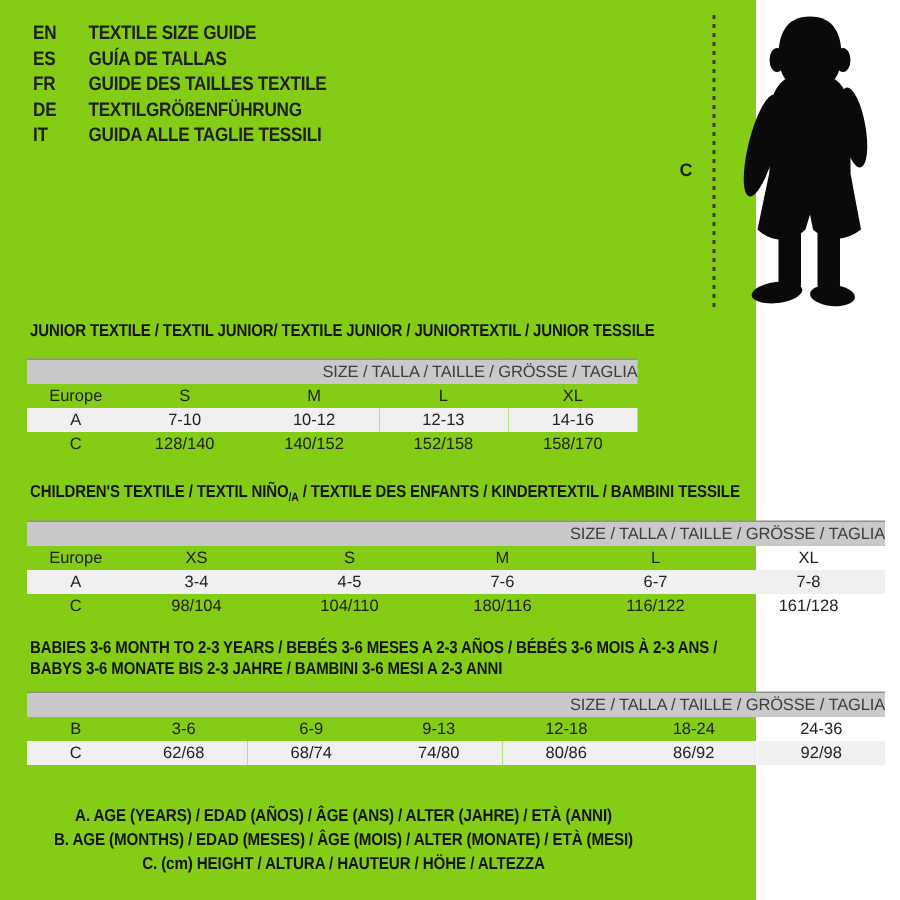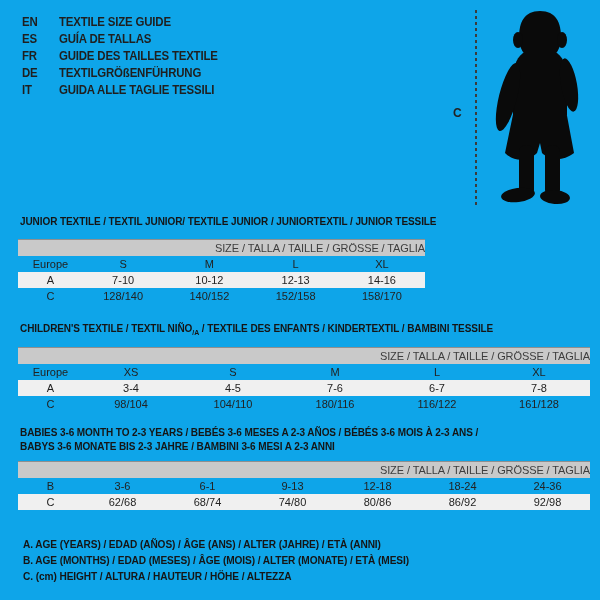--- a/index.html
+++ b/index.html
@@ -1,18 +1,18 @@
 <!DOCTYPE html>
 <html><head>
 <meta charset="utf-8">
 <style>
   * { margin:0; padding:0; box-sizing:border-box; }
   html,body { width:600px; height:600px; background:#ffffff; overflow:hidden;
               font-family:"Liberation Sans","DejaVu Sans",sans-serif; color:#1f1f1f; }
-  .canvas { position:relative; width:600px; height:600px; background:#0ea5e9; }
+  .canvas { position:relative; width:504px; height:600px; background:#84cc16; }
 
   
   .langs { position:absolute; top:13px; left:22px; }
   .lang-row { display:flex; height:17px; align-items:center;
               font-weight:bold; font-size:13px; letter-spacing:-0.2px;
               transform:scaleX(0.88); transform-origin:0 50%; white-space:nowrap; }
   .lang-code { width:42px; }
 
   
   .figure { position:absolute; top:0; left:445px; width:155px; height:215px; }
@@ -37,21 +37,21 @@
   #table-children { top:347px; width:572px; }
   #table-babies { top:461px; width:572px; }
   .size-table td { height:16px; padding:0; text-align:center; vertical-align:middle;
                    white-space:nowrap; overflow:hidden; }
   .size-table td.lbl { text-align:center; padding-left:3px; }
   .size-table tr.head-row td { background:#c9c9c9; color:#3d3d3d; text-align:right; padding-left:3px;
                                border-top:1px solid #8f8f8f; letter-spacing:-0.1px; }
   .size-table tr.alt td { background:#f0f0f0; }
 
   
-  .notes { position:absolute; left:23px; top:538px; }
+  .notes { position:absolute; left:36px; top:538px;text-align:center; }
   .note-line { height:16px; font-weight:bold; font-size:11.5px; color:#151515; white-space:nowrap;
                transform:scaleX(0.88); transform-origin:0 50%; letter-spacing:-0.1px; }
 </style>
 </head>
 <body>
 
 <div class="canvas">
 
   <div class="langs">
     <div class="lang-row">
@@ -194,21 +194,21 @@
         <col>
         <col>
       </colgroup>
     <tbody>
         <tr class="head-row">
       <td colspan="7">SIZE / TALLA / TAILLE / GRÖSSE / TAGLIA</td>
     </tr>
     <tr>
       <td class="lbl">B</td>
       <td>3-6</td>
-      <td>6-1</td>
+      <td>6-9</td>
       <td>9-13</td>
       <td>12-18</td>
       <td>18-24</td>
       <td>24-36</td>
     </tr>
     <tr class="alt">
       <td class="lbl">C</td>
       <td>62/68</td>
       <td>68/74</td>
       <td>74/80</td>

